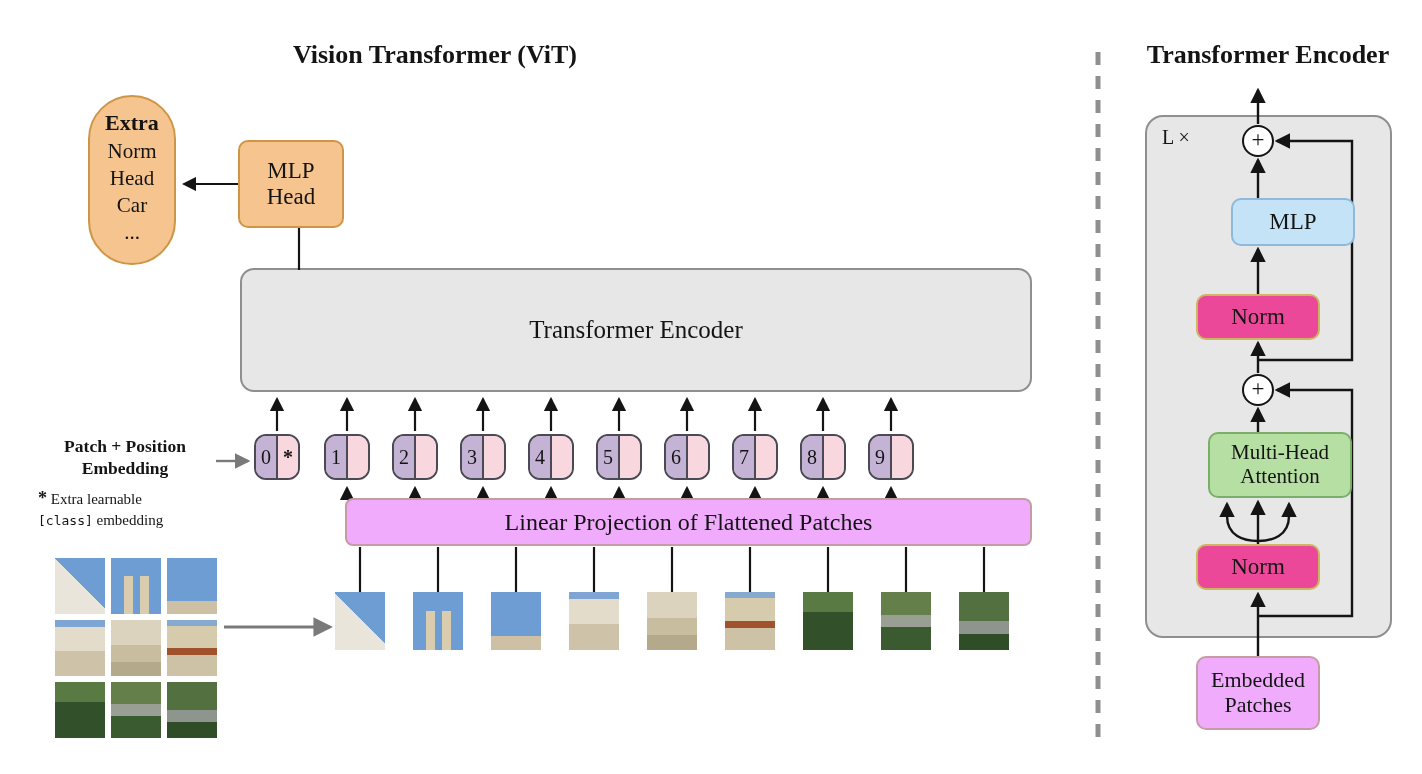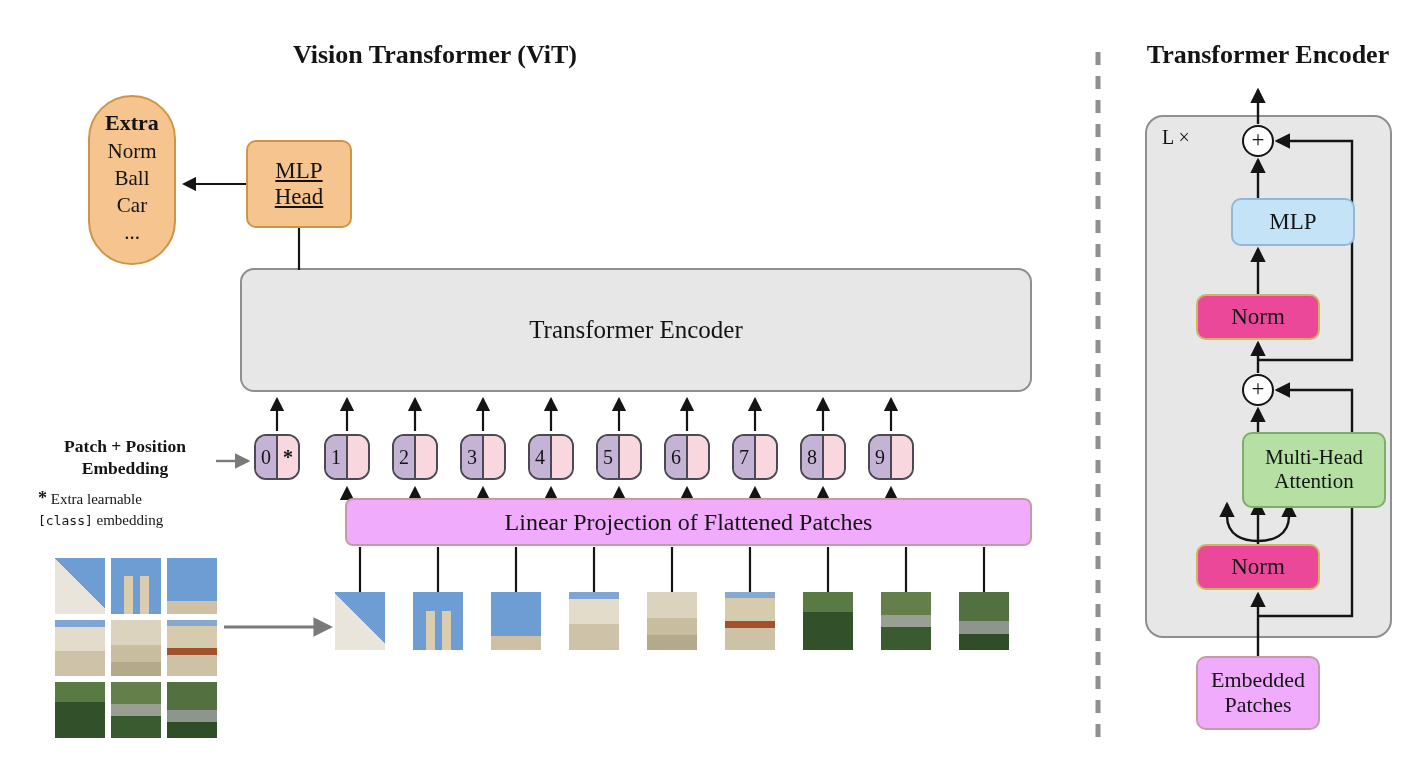--- a/index.html
+++ b/index.html
@@ -21,21 +21,21 @@
   .blue-box{background:#C4E3F7;border-color:#8FB9DB;}
 
   .class-pill{
     position:absolute;left:88px;top:95px;width:88px;height:170px;box-sizing:border-box;
     background:#F6C48E;border:2px solid #CE9547;border-radius:44px;
     text-align:center;padding-top:12px;font-size:21px;line-height:1.3;
   }
   .class-pill .pill-header{font-weight:bold;font-size:22px;display:block;}
   .pill-item{display:block;}
 
-  .mlp-head{left:246px;top:140px;width:106px;height:88px;font-size:23px;padding:0 8px;text-decoration:underline;}
+  .mlp-head{left:238px;top:140px;width:106px;height:88px;font-size:23px;padding:0 8px;}
   .encoder-left{left:240px;top:268px;width:792px;height:124px;font-size:25px;border-radius:14px;}
   .linear-proj{left:345px;top:498px;width:687px;height:48px;font-size:24px;border-radius:8px;}
 
   .patch-pos-label{left:35px;top:436px;width:180px;text-align:center;font-weight:bold;font-size:17.5px;line-height:1.25;}
   .note{left:38px;top:486px;width:200px;font-size:15px;line-height:1.35;}
   .note .note-star{font-weight:bold;font-size:18px;}
   .note .code{font-family:"DejaVu Sans Mono","Liberation Mono",monospace;font-size:13px;}
 
   .token{
     position:absolute;top:434px;width:46px;height:46px;box-sizing:border-box;display:flex;
@@ -63,21 +63,21 @@
   .c5{background:linear-gradient(180deg,#DCD3BF 0 45%,#C9BD9F 45% 75%,#B5A98C 75%);}
   .c6{background:linear-gradient(180deg,#86A9D0 0 10%,#D7CBAE 10% 50%,#A0522D 50% 62%,#CEC2A6 62%);}
   .c7{background:linear-gradient(180deg,#5A7A44 0 35%,#32512A 35%);}
   .c8{background:linear-gradient(180deg,#647F4A 0 40%,#99A093 40% 60%,#3A5A30 60%);}
   .c9{background:linear-gradient(180deg,#527040 0 50%,#8E958C 50% 72%,#2F4D27 72%);}
 
   .enc-container{left:1145px;top:115px;width:247px;height:523px;border-radius:18px;}
   .loop-label{left:1162px;top:126px;font-size:20px;}
   .mlp-right{left:1196px;top:198px;width:124px;height:48px;font-size:23px;margin-left:35px;}
   .norm-top{left:1196px;top:294px;width:124px;height:46px;font-size:23px;}
-  .mha{left:1242px;top:432px;width:144px;height:76px;font-size:21px;}
+  .mha{left:1208px;top:432px;width:144px;height:66px;font-size:21px;}
   .norm-bottom{left:1196px;top:544px;width:124px;height:46px;font-size:23px;}
   .embedded{left:1196px;top:656px;width:124px;height:74px;font-size:22px;}
 
   .plus-circle{
     position:absolute;width:32px;height:32px;box-sizing:border-box;border:2.5px solid #141414;
     border-radius:50%;background:#ffffff;display:flex;align-items:center;justify-content:center;
     font-size:23px;line-height:0;padding-bottom:2px;
   }
   svg.lines{position:absolute;left:0;top:0;pointer-events:none;}
 </style>
@@ -164,21 +164,21 @@
     <path d="M1258 360 H1352 V141 H1277" marker-end="url(#ab)"></path>
   </g>
 </svg>
 
 <div class="abs panel-title" style="left:250px;top:40px;width:370px;">Vision Transformer (ViT)</div>
 <div class="abs panel-title" style="left:1138px;top:40px;width:260px;">Transformer Encoder</div>
 
 <div class="class-pill">
   <span class="pill-header">Extra</span>
   <span class="pill-item">Norm</span>
-  <span class="pill-item">Ball</span>
+  <span class="pill-item">Head</span>
   <span class="pill-item">Car</span>
   <span class="pill-item">...</span>
 </div>
 
 <div class="box orange mlp-head">
   <span>MLP Head</span>
 </div>
 
 <div class="abs patch-pos-label">Patch + Position Embedding</div>
 

